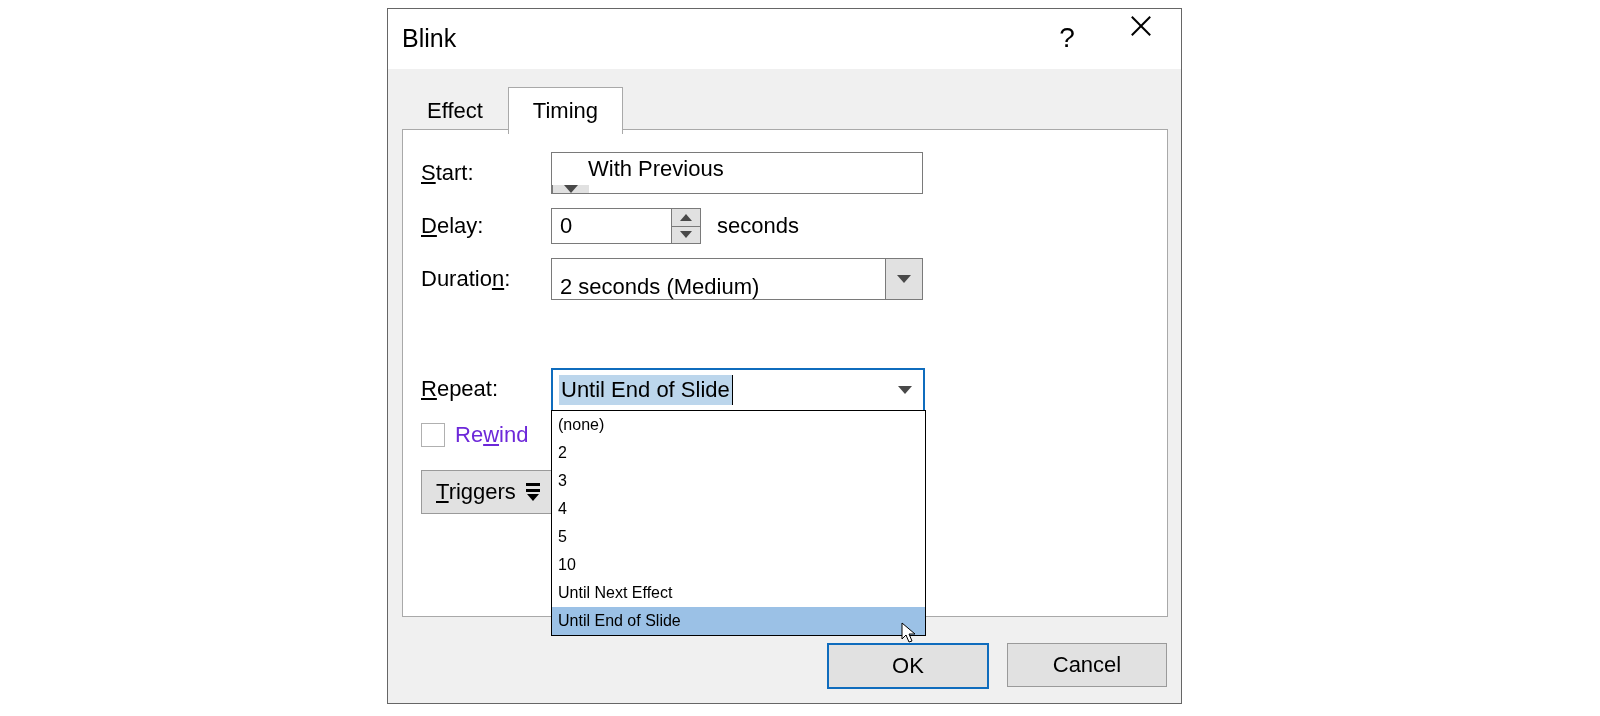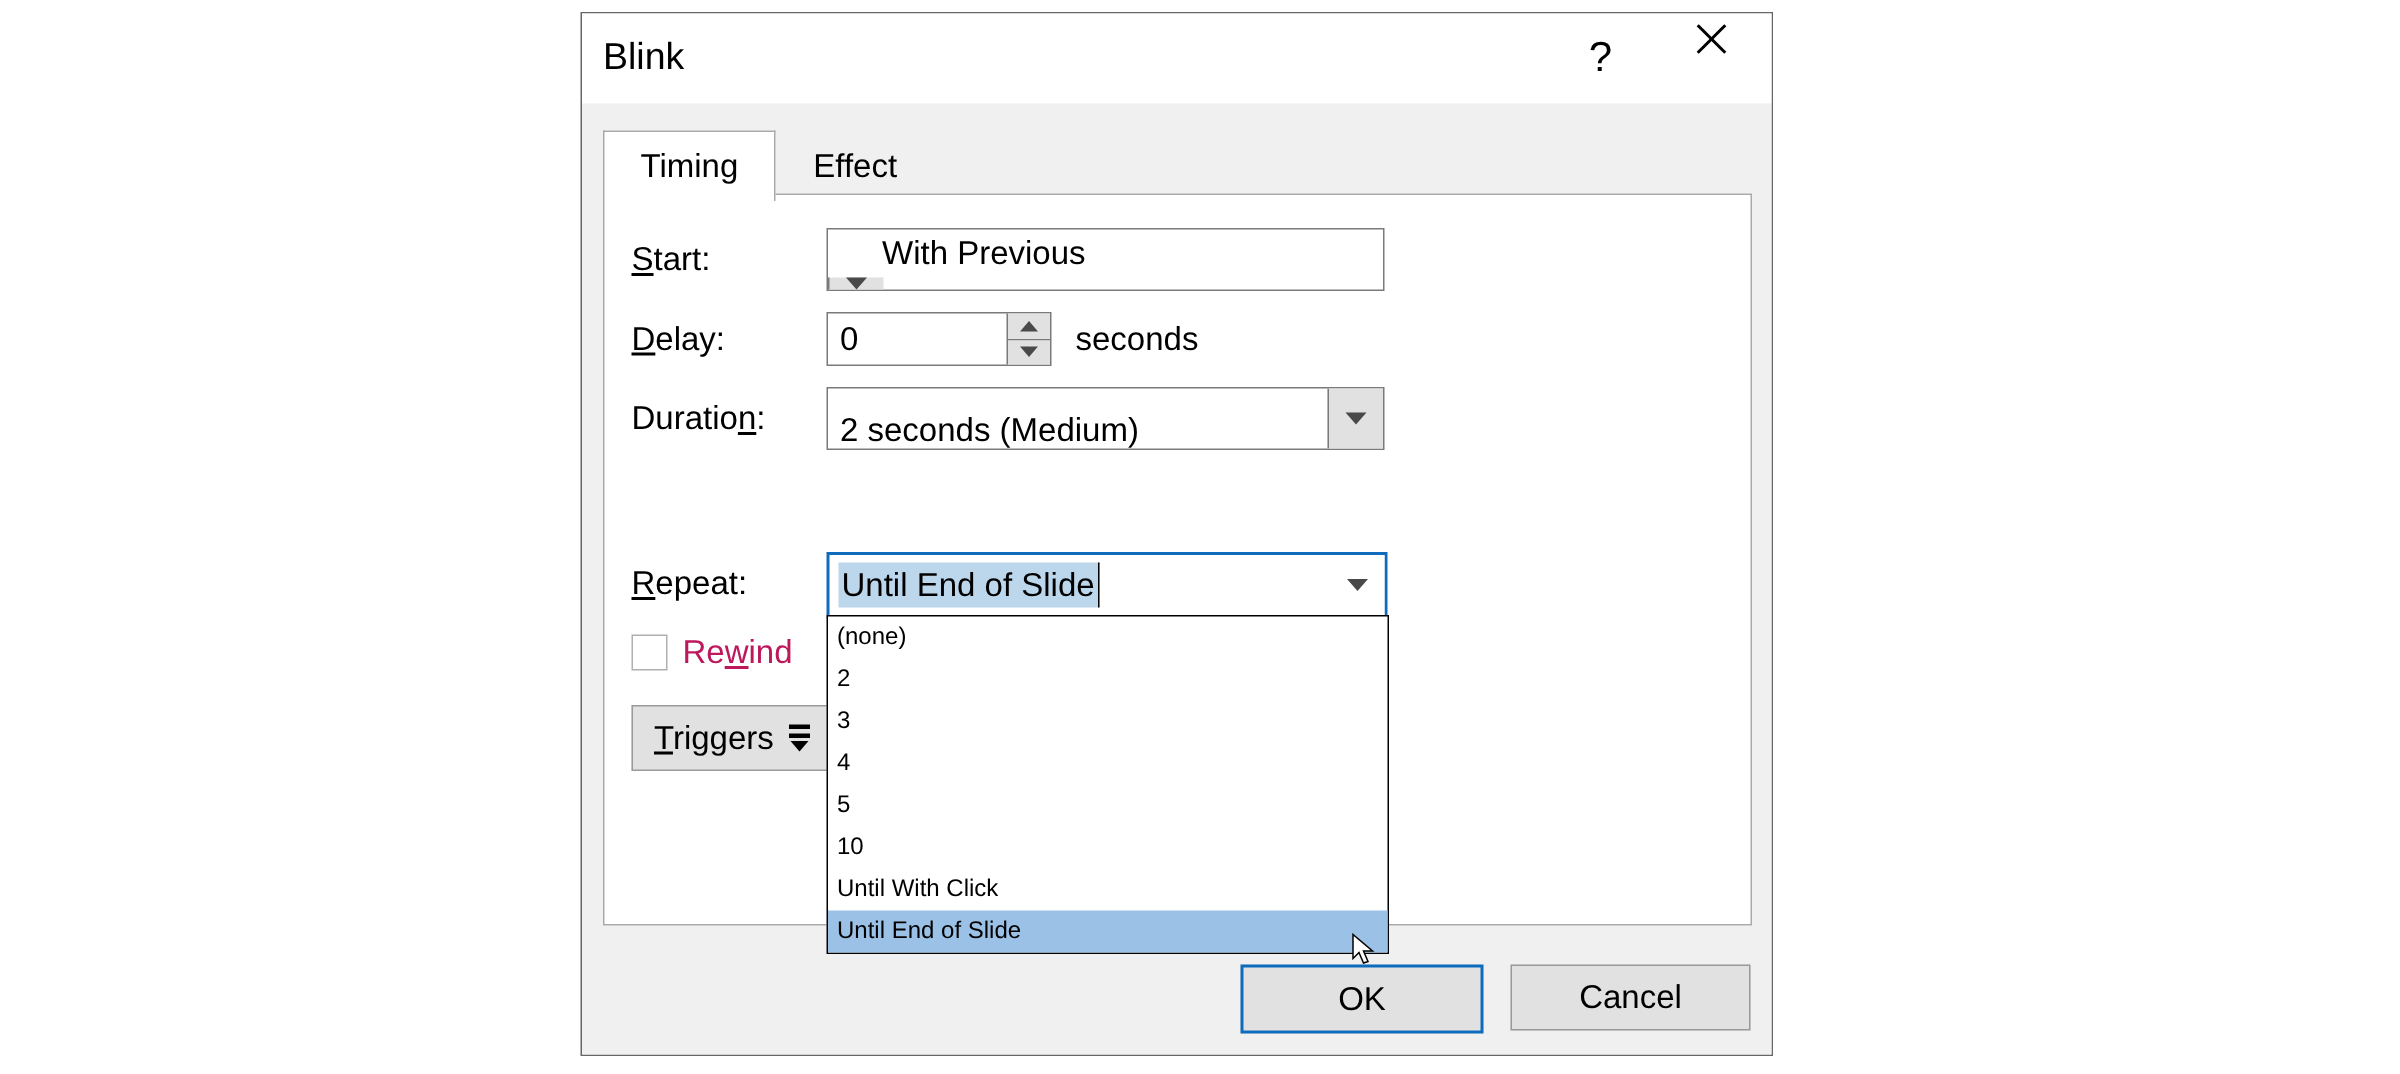--- a/index.html
+++ b/index.html
@@ -249,21 +249,21 @@
   
   .checkbox {
     width: 22px;
     height: 22px;
     border: 1px solid #b0b0b0;
     background: #fff;
     margin-right: 10px;
     flex: 0 0 auto;
   }
   .rewind-label {
-    color: #be185d;
+    color: #6d28d9;
     font-size: 22px;
   }
 
   
   .triggers-btn {
     position: absolute;
     left: 18px;
     top: 340px;
     height: 42px;
     padding: 0 12px 0 14px;
@@ -344,22 +344,22 @@
       <span>?</span>
     </div>
     <div class="close-btn">
       <span class="close-x" style="position:relative;display:inline-block;width:26px;height:26px;"></span>
     </div>
   </div>
 
   <div class="outer-panel">
 
     <div class="tabstrip">
+      <div class="tab">Effect</div>
       <div class="tab active">Timing</div>
-      <div class="tab">Effect</div>
     </div>
 
     <div class="tab-page">
 
       <div class="row" style="top:22px;">
         <div class="label">
           <span class="u">S</span><span>tart:</span>
         </div>
         <div class="combo start-combo">
           <div class="combo-text">With Previous</div>
@@ -414,21 +414,21 @@
         </div>
       </div>
 
       <div class="dropdown">
         <div class="opt">(none)</div>
         <div class="opt">2</div>
         <div class="opt">3</div>
         <div class="opt">4</div>
         <div class="opt">5</div>
         <div class="opt">10</div>
-        <div class="opt">Until With Click</div>
+        <div class="opt">Until Next Effect</div>
         <div class="opt highlight">Until End of Slide</div>
       </div>
 
       <div class="row" style="top:292px; z-index:0;">
         <div class="checkbox"></div>
         <div class="rewind-label">
           <span>Re</span><span class="u">w</span><span>ind</span>
         </div>
       </div>
 

